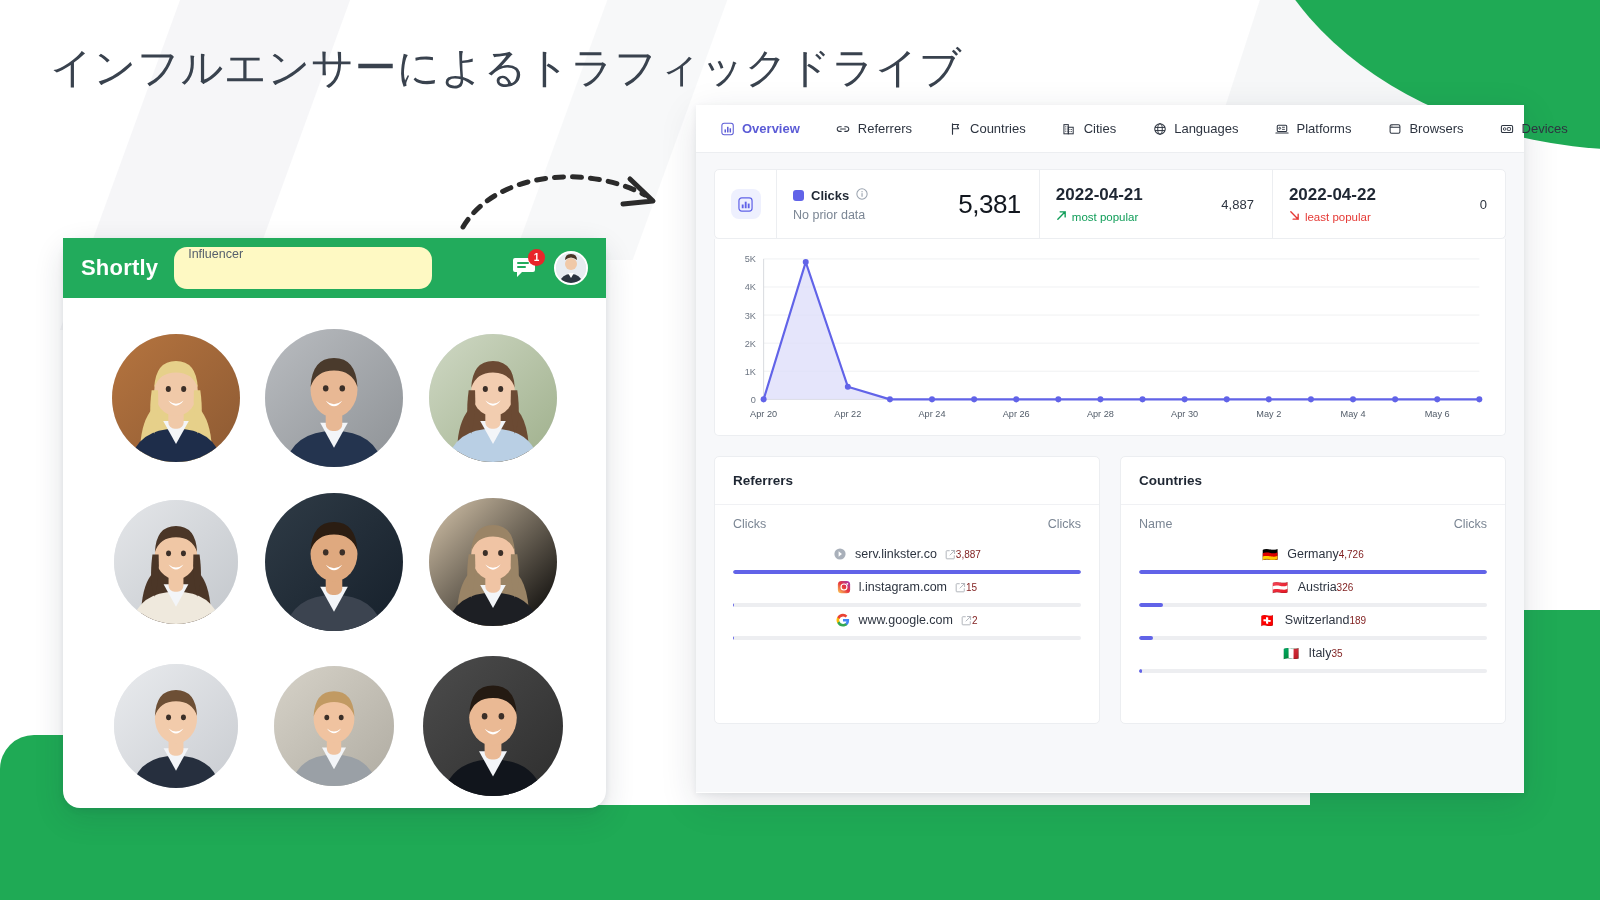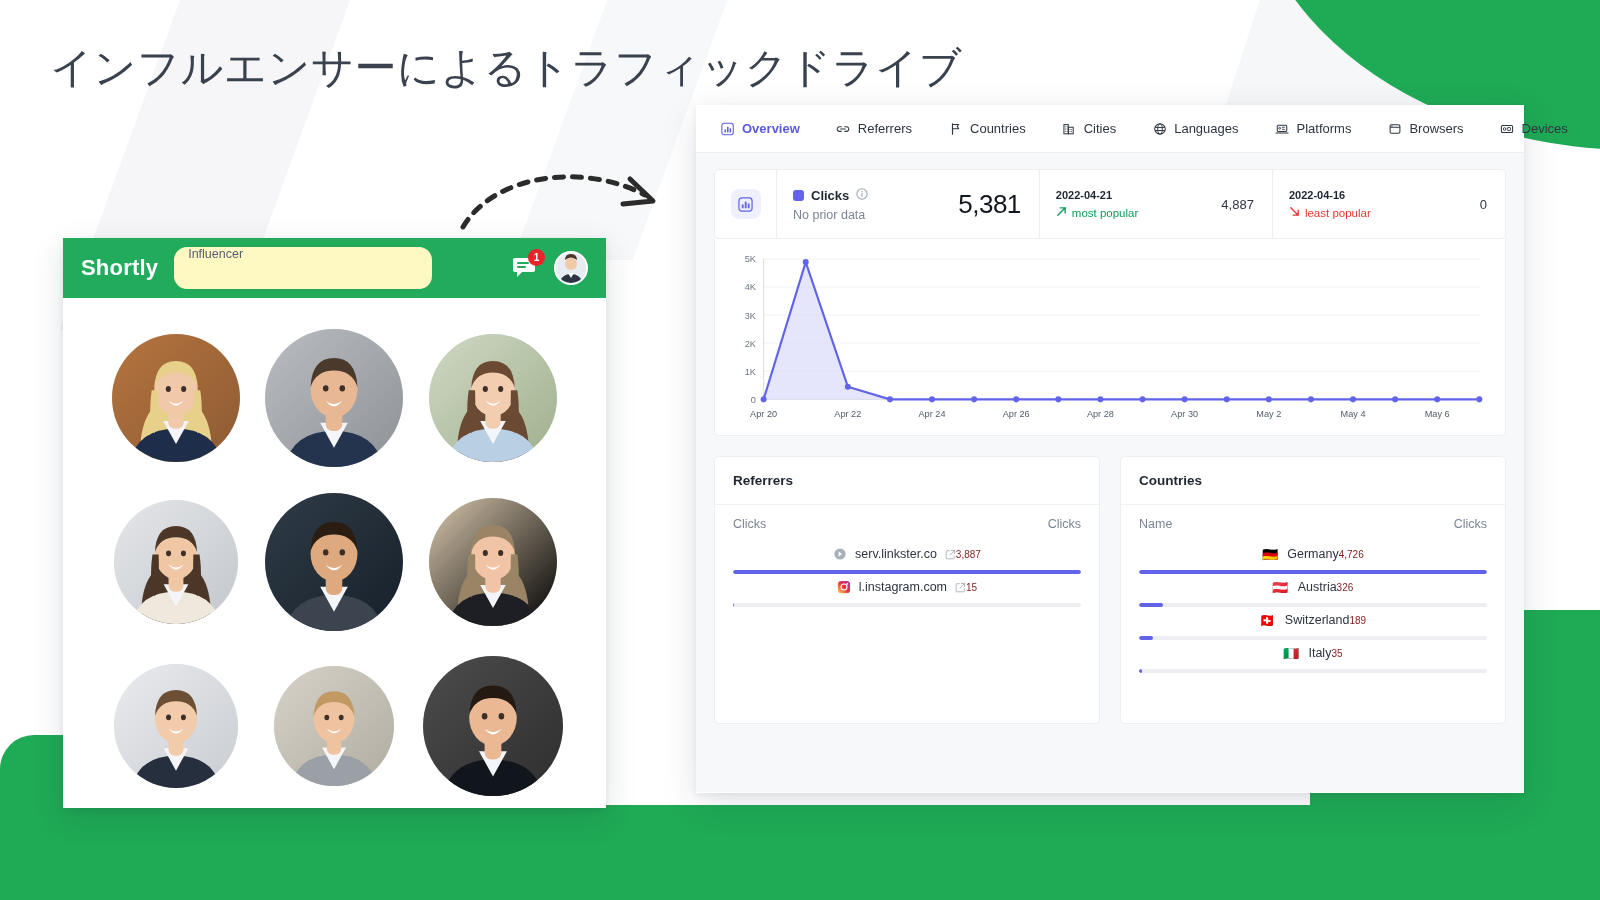--- a/index.html
+++ b/index.html
@@ -53,20 +53,21 @@
   }
 
   
   #arrow-wrap { position: absolute; left: 455px; top: 155px; z-index: 6; }
 
   
   #shortly-card {
     position: absolute; left: 63px; top: 238px; width: 543px; height: 570px;
     background: #fff; z-index: 4;
     box-shadow: 0 10px 30px rgba(30,40,60,.14), 0 2px 6px rgba(30,40,60,.08);
+    border-radius: 17px;
   }
   #shortly-header {
     height: 60px; background: #22ab5c; display: flex; align-items: center;
     padding: 0 18px; gap: 16px;
   }
   #shortly-logo {
     color: #fff; font-size: 22px; font-weight: bold; letter-spacing: .2px;
   }
   #shortly-search {
     flex: 1; height: 42px; background: #fef9c3; border-radius: 13px;
@@ -146,21 +147,21 @@
   .stat-label-row { display: flex; align-items: center; gap: 7px; }
   .legend-swatch { width: 11px; height: 11px; border-radius: 3px; background: #6163e8; }
   .stat-label { font-size: 13px; font-weight: bold; color: #1f2733; }
   .stat-sub { font-size: 12.5px; color: #7b8694; margin-top: 4px; }
   .stat-value { font-size: 26px; font-weight: normal; color: #12171f; letter-spacing: -.5px; }
   .stat-cell {
     flex: 1; display: flex; align-items: center; justify-content: space-between;
     padding: 0 18px 0 16px;
   }
   .stat-cell.bordered { border-right: 1px solid #eceef1; }
-  .stat-date { font-size: 11px; font-weight: bold; color: #1f2733; }
+  .stat-date { font-size: 17px; font-weight: bold; color: #1f2733; text-align: right; }
   .stat-trend { font-size: 11.5px; margin-top: 5px; display: flex; align-items: center; gap: 5px; }
   .trend-up { color: #0f9d58; }
   .trend-down { color: #e53935; }
   .stat-num { font-size: 13px; color: #2d3440; }
 
   
   #chart-card {
     background: #fff; border: 1px solid #eceef1; border-top: 0; border-radius: 0 0 5px 5px;
     height: 197px; padding: 12px 16px 6px 8px; position: relative;
   }
@@ -582,21 +583,21 @@
               </svg>
             </span>
             <span>most popular</span>
           </div>
         </div>
         <div class="stat-num">4,887</div>
       </div>
 
       <div class="stat-cell">
         <div>
-          <div class="stat-date">2022-04-16</div>
+          <div class="stat-date">2022-04-22</div>
           <div class="stat-trend trend-down">
             <span>
               <svg width="11" height="11" viewBox="0 0 12 12">
                 <path d="M2 2 L10 10 M10 4.5 V10 H4.5" stroke="#e53935" stroke-width="1.5" fill="none" stroke-linecap="round" stroke-linejoin="round"></path>
               </svg>
             </span>
             <span>least popular</span>
           </div>
         </div>
         <div class="stat-num">0</div>
@@ -705,20 +706,45 @@
   <path d="M8.2 1.9h4v4M12.2 1.9 6.4 7.7" fill="none" stroke="#6b7380" stroke-width="1.2" stroke-linecap="round" stroke-linejoin="round"></path>
                     </svg>
                   </span>
                 </div>
                 <div class="prow-val">15</div>
               </div>
               <div class="bar-track">
                 <div class="bar-fill" style="width: 0.4%;"></div>
               </div>
             </div>
+            <div class="prow">
+              <div class="prow-top">
+                <div class="prow-left">
+                  <span class="favicon">
+                    <svg width="14" height="14" viewBox="0 0 16 16">
+      <path d="M15 8.2c0-.5 0-1-.1-1.4H8v2.8h4a3.4 3.4 0 0 1-1.5 2.2v1.9h2.4A7 7 0 0 0 15 8.2Z" fill="#4285f4"></path>
+      <path d="M8 15.4c2 0 3.6-.6 4.9-1.7l-2.4-1.9c-.7.5-1.5.7-2.5.7a4.3 4.3 0 0 1-4.1-3H1.4v1.9A7.4 7.4 0 0 0 8 15.4Z" fill="#34a853"></path>
+      <path d="M3.9 9.5a4.4 4.4 0 0 1 0-2.8V4.8H1.4a7.4 7.4 0 0 0 0 6.6l2.5-1.9Z" fill="#fbbc05"></path>
+      <path d="M8 3.9c1.1 0 2.1.4 2.9 1.2l2.1-2.1A7.2 7.2 0 0 0 8 .9a7.4 7.4 0 0 0-6.6 4l2.5 1.9A4.3 4.3 0 0 1 8 3.9Z" fill="#ea4335"></path>
+                    </svg>
+                  </span>
+                  <span>www.google.com</span>
+                  <span style="display: inline-flex;">
+                    <svg class="ext-icon" width="11" height="11" viewBox="0 0 14 14">
+  <path d="M5.5 2.2H2.4a.9.9 0 0 0-.9.9v8.5a.9.9 0 0 0 .9.9h8.5a.9.9 0 0 0 .9-.9V8.6" fill="none" stroke="#6b7380" stroke-width="1.2" stroke-linecap="round"></path>
+  <path d="M8.2 1.9h4v4M12.2 1.9 6.4 7.7" fill="none" stroke="#6b7380" stroke-width="1.2" stroke-linecap="round" stroke-linejoin="round"></path>
+                    </svg>
+                  </span>
+                </div>
+                <div class="prow-val">2</div>
+              </div>
+              <div class="bar-track">
+                <div class="bar-fill" style="width: 0.35%;"></div>
+              </div>
+            </div>
           </div>
       </div>
 
       <div class="panel">
         <div class="panel-title">Countries</div>
         <div class="panel-head">
           <span>Name</span>
           <span>Clicks</span>
         </div>
         <div class="panel-rows" id="country-rows">

